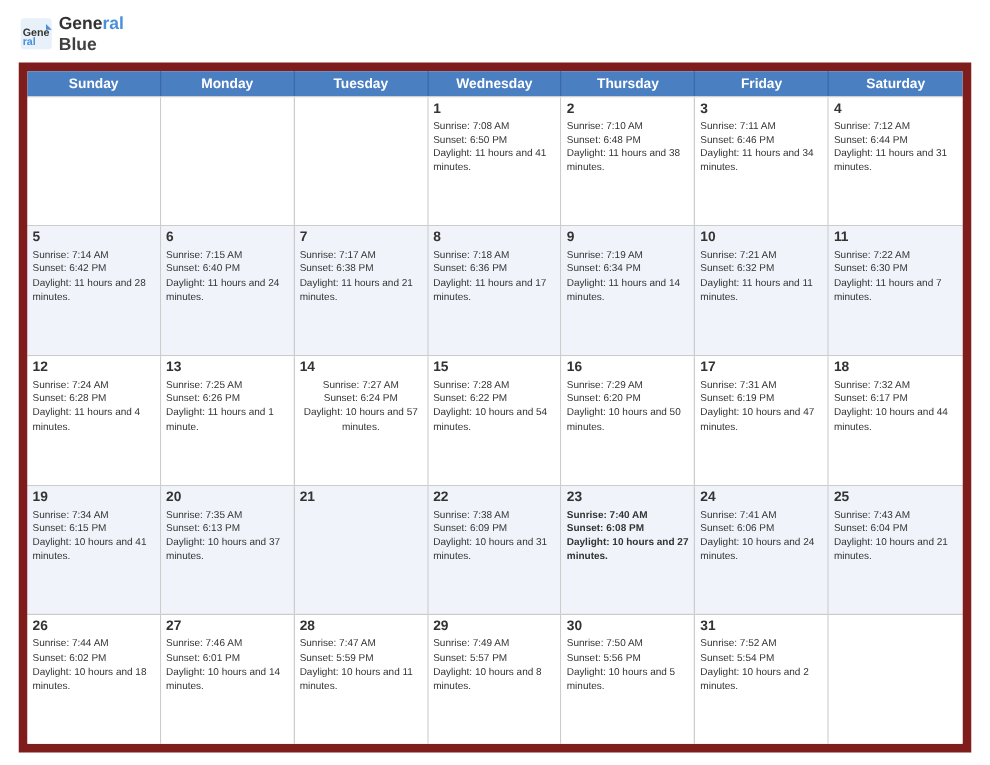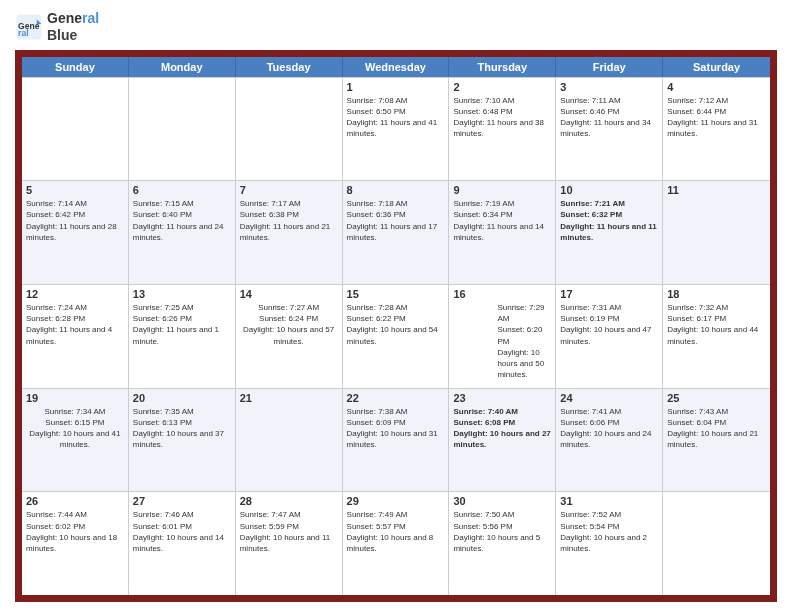--- a/index.html
+++ b/index.html
@@ -205,26 +205,29 @@
 Daylight: 11 hours and 17 minutes.</div>
           </div>
           <div class="cal-cell alt-row">
             <span class="day-num">9</span>
             <div class="cell-text" style="white-space: pre-line;">Sunrise: 7:19 AM
 Sunset: 6:34 PM
 Daylight: 11 hours and 14 minutes.</div>
           </div>
           <div class="cal-cell alt-row">
             <span class="day-num">10</span>
-            <div class="cell-text" style="white-space: pre-line; font-weight: bold;">Sunrise: 7:21 AM
+            <div class="cell-text" style="white-space: pre-line;">Sunrise: 7:21 AM
 Sunset: 6:32 PM
 Daylight: 11 hours and 11 minutes.</div>
           </div>
           <div class="cal-cell alt-row">
             <span class="day-num">11</span>
+            <div class="cell-text" style="white-space: pre-line;">Sunrise: 7:22 AM
+Sunset: 6:30 PM
+Daylight: 11 hours and 7 minutes.</div>
           </div>
         </div>
         <div class="cal-row">
           <div class="cal-cell">
             <span class="day-num">12</span>
             <div class="cell-text" style="white-space: pre-line;">Sunrise: 7:24 AM
 Sunset: 6:28 PM
 Daylight: 11 hours and 4 minutes.</div>
           </div>
           <div class="cal-cell">
@@ -240,41 +243,41 @@
 Daylight: 10 hours and 57 minutes.</div>
           </div>
           <div class="cal-cell">
             <span class="day-num">15</span>
             <div class="cell-text" style="white-space: pre-line;">Sunrise: 7:28 AM
 Sunset: 6:22 PM
 Daylight: 10 hours and 54 minutes.</div>
           </div>
           <div class="cal-cell">
             <span class="day-num">16</span>
-            <div class="cell-text" style="white-space: pre-line; margin-left: 44px;">Sunrise: 7:29 AM
+            <div class="cell-text" style="white-space: pre-line;">Sunrise: 7:29 AM
 Sunset: 6:20 PM
 Daylight: 10 hours and 50 minutes.</div>
           </div>
           <div class="cal-cell">
             <span class="day-num">17</span>
             <div class="cell-text" style="white-space: pre-line;">Sunrise: 7:31 AM
 Sunset: 6:19 PM
 Daylight: 10 hours and 47 minutes.</div>
           </div>
           <div class="cal-cell">
             <span class="day-num">18</span>
             <div class="cell-text" style="white-space: pre-line;">Sunrise: 7:32 AM
 Sunset: 6:17 PM
 Daylight: 10 hours and 44 minutes.</div>
           </div>
         </div>
         <div class="cal-row">
           <div class="cal-cell alt-row">
             <span class="day-num">19</span>
-            <div class="cell-text" style="white-space: pre-line; text-align: center;">Sunrise: 7:34 AM
+            <div class="cell-text" style="white-space: pre-line;">Sunrise: 7:34 AM
 Sunset: 6:15 PM
 Daylight: 10 hours and 41 minutes.</div>
           </div>
           <div class="cal-cell alt-row">
             <span class="day-num">20</span>
             <div class="cell-text" style="white-space: pre-line;">Sunrise: 7:35 AM
 Sunset: 6:13 PM
 Daylight: 10 hours and 37 minutes.</div>
           </div>
           <div class="cal-cell alt-row">

